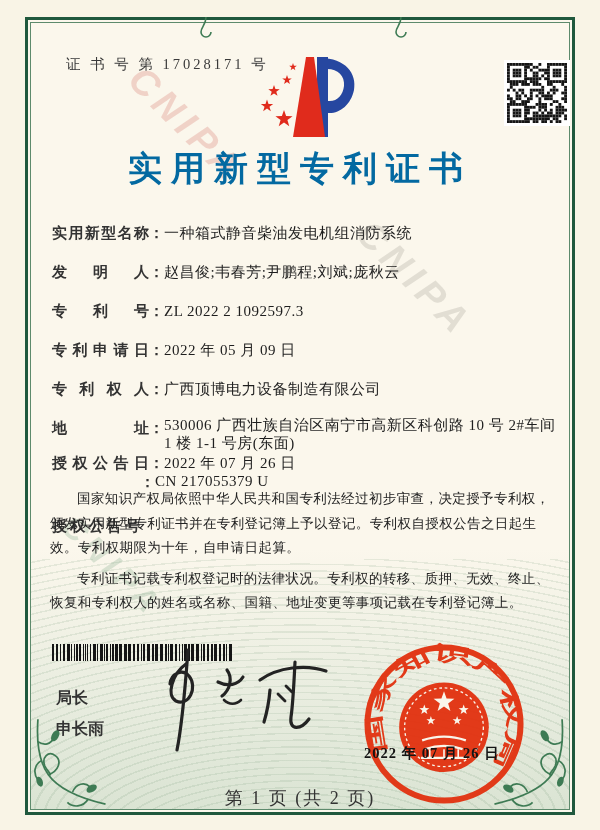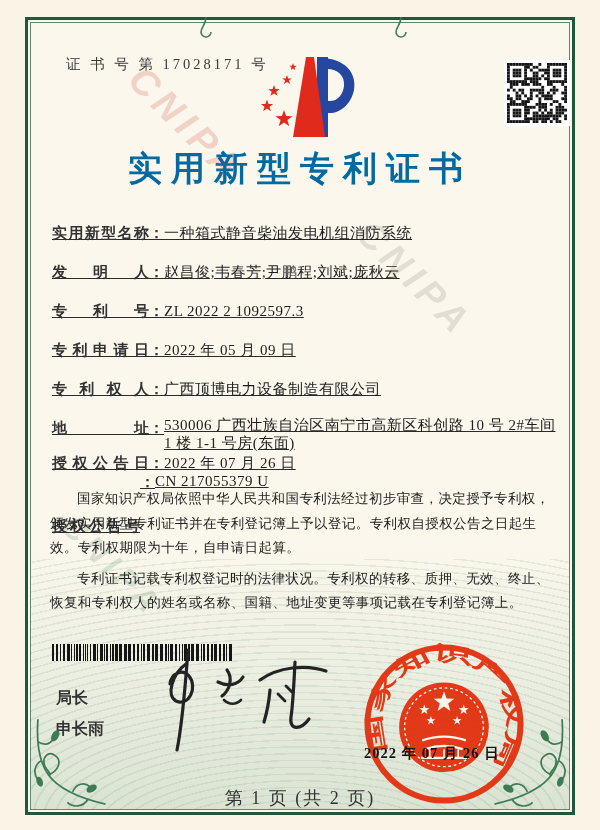--- a/index.html
+++ b/index.html
@@ -39,21 +39,21 @@
   .cert-no{
     position:absolute;left:66px;top:55px;font-size:14.5px;letter-spacing:3px;color:#3a3a3a;
   }
   .logo{position:absolute;left:240px;top:52px;width:120px;height:92px;}
   .qr{position:absolute;left:504px;top:60px;width:66px;height:66px;background:#fff;padding:3px;box-sizing:border-box;}
   .title{
     position:absolute;left:0;right:0;top:146px;text-align:center;
     font-size:34px;font-weight:700;letter-spacing:9px;color:#0369a1;
   }
   
-  .fields{position:absolute;left:52px;right:42px;top:221px;font-size:15px;text-decoration:underline;}
+  .fields{position:absolute;left:52px;right:42px;top:221px;font-size:15px;}
   .frow{display:flex;margin-bottom:15px;line-height:24px;}
   .flabel{
     width:97px;flex:0 0 97px;text-align:justify;text-align-last:justify;
     font-weight:600;color:#333;
   }
   .fcolon{flex:0 0 14px;font-weight:600;color:#333;}
   .fvalue{flex:1;color:#1e1e1e;letter-spacing:.5px;}
   .addr .fvalue{max-width:402px;line-height:18px;}
   .addr{margin-bottom:2px;}
   .grant-row{display:flex;flex-direction:column;}

